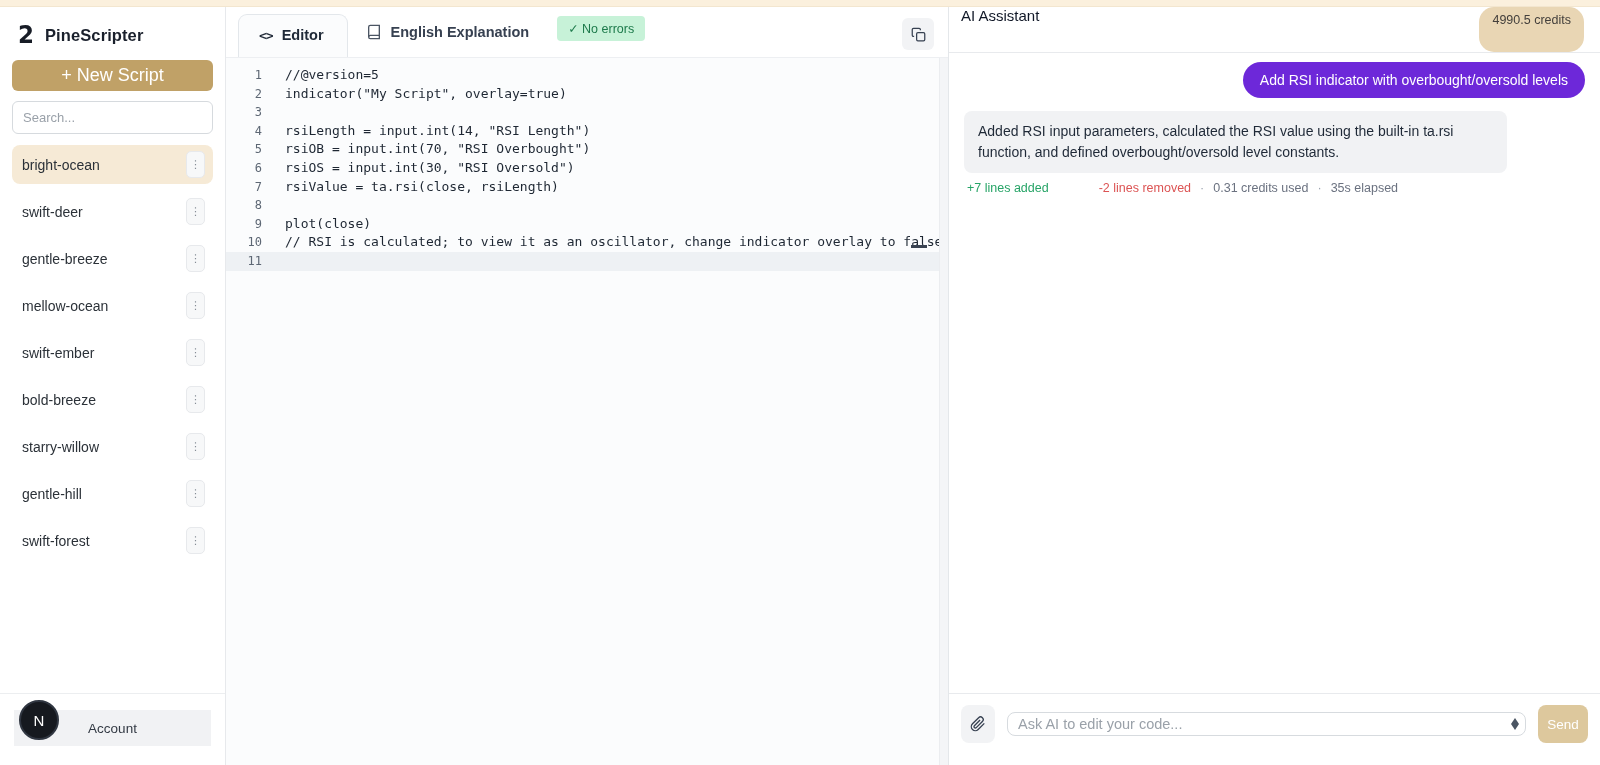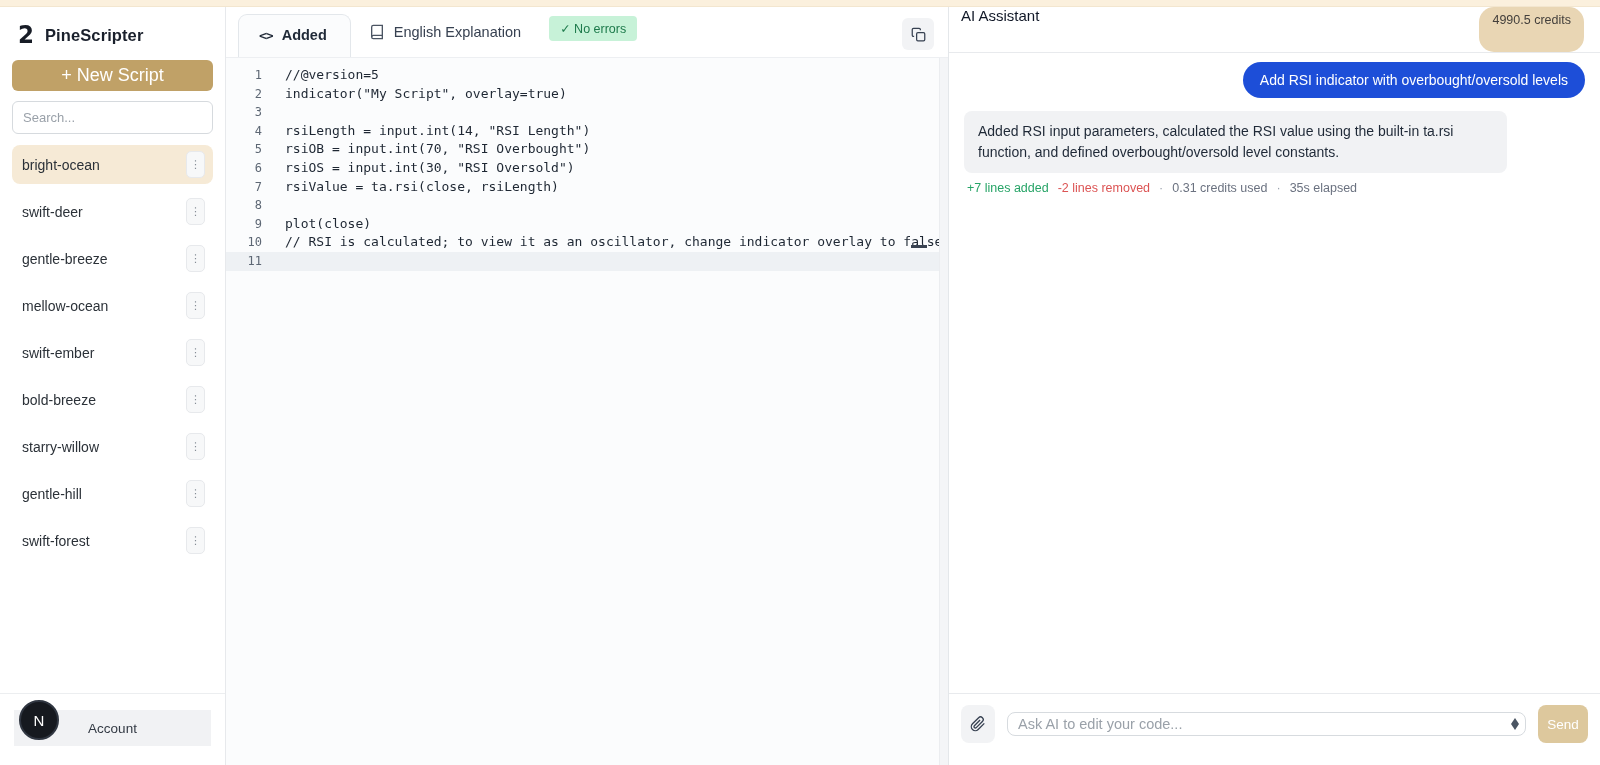--- a/index.html
+++ b/index.html
@@ -42,21 +42,21 @@
             align-items:center; justify-content:center; font-size:15px; }
 
   
   .editor-pane { flex:1; display:flex; flex-direction:column; background:#fff; min-width:0; }
   .tabbar { height:50px; display:flex; align-items:flex-end; padding-left:12px;
             position:relative; background:#fff; }
   .tab { display:flex; align-items:center; gap:9px; cursor:pointer; }
   .tab.active { padding:12px 23px 15px 20px; border:1px solid #e3e7eb; border-bottom:none;
                 border-radius:9px 9px 0 0; background:#fbfcfd; margin-bottom:-1px;
                 font-weight:600; color:#1f2937; font-size:14.5px; }
-  .tab.plain { padding:12px 18px 17px 18px; color:#374151; font-size:14.5px; font-weight:400; }
+  .tab.plain { padding:12px 18px 17px 18px; color:#374151; font-size:14.5px; font-weight:700; }
   .code-glyph { font-family:"DejaVu Sans Mono", monospace; font-size:13px; font-weight:700;
                 color:#1f2937; letter-spacing:-1px; }
   .book-icon { width:16px; height:16px; stroke:#4b5563; fill:none; stroke-width:2; }
   .status-badge { align-self:center; margin:0 0 7px 10px; background:#c7f2d8; color:#1d7a4b;
                   font-size:12.5px; padding:5px 11px; border-radius:4px; }
   .copy-btn { position:absolute; right:14px; top:11px; width:32px; height:32px;
               background:#f2f3f5; border:none; border-radius:6px; cursor:pointer;
               display:flex; align-items:center; justify-content:center; }
   .copy-icon { width:15px; height:15px; stroke:#374151; fill:none; stroke-width:2; }
 
@@ -73,29 +73,29 @@
 
   
   .ai-panel { width:652px; flex-shrink:0; border-left:1px solid #e4e7ea; display:flex;
               flex-direction:column; background:#fff; }
   .ai-header { height:46px; border-bottom:1px solid #e8eaed; display:flex; 
                justify-content:space-between; padding:0 16px 0 12px; }
   .ai-title { font-size:15px; font-weight:500; color:#111827; }
   .credits-badge { background:#e9d6b4; color:#44403c; font-size:12.5px; padding:6px 13px;
                    border-radius:15px; }
   .messages { flex:1; padding:9px 15px; overflow:hidden; }
-  .msg-user { margin-left:auto; width:fit-content; max-width:420px; background:#1d4ed8;
+  .msg-user { margin-left:auto; width:fit-content; max-width:420px; background:#6d28d9;
               color:#fff; font-size:14px; padding:10px 17px; border-radius:18px; }
   .msg-assistant { margin-top:13px; width:fit-content; max-width:543px; background:#f1f2f4;
                    color:#1f2937; font-size:14px; line-height:21px; padding:10px 14px;
                    border-radius:8px; }
   .stats-row { margin-top:8px; display:flex; align-items:center; gap:9px; font-size:12.5px;
                padding-left:3px; }
   .stat-added { color:#27a467; }
-  .stat-removed { color:#dc5454; }
+  .stat-removed { color:#dc5454;margin-left:41px; }
   .stat-sep { color:#9ca3af; }
   .stat-gray { color:#6b7280; }
 
   .composer { border-top:1px solid #e8eaed; padding:11px 12px 22px 12px; display:flex;
               gap:12px; align-items:center; }
   .clip-btn { width:34px; height:38px; background:#f2f3f5; border:none; border-radius:8px;
               cursor:pointer; display:flex; align-items:center; justify-content:center; }
   .clip-icon { width:16px; height:16px; stroke:#374151; fill:none; stroke-width:2; }
   .input-wrap { flex:1; height:24px; border:1px solid #d7dbdf; border-radius:8px;
                 display:flex; align-items:center; padding:0 16px 0 10px; position:relative;
@@ -180,21 +180,21 @@
         <div class="avatar">N</div>
         <span class="account-label">Account</span>
       </div>
     </div>
   </aside>
 
   <main class="editor-pane">
     <div class="tabbar">
       <div class="tab active">
         <span class="code-glyph">&lt;&gt;</span>
-        <span>Added</span>
+        <span>Editor</span>
       </div>
       <div class="tab plain">
         <svg class="book-icon" viewBox="0 0 24 24">
           <path d="M4 19.5A2.5 2.5 0 0 1 6.5 17H20"></path>
           <path d="M6.5 2H20v20H6.5A2.5 2.5 0 0 1 4 19.5v-15A2.5 2.5 0 0 1 6.5 2z"></path>
         </svg>
         <span>English Explanation</span>
       </div>
       <span class="status-badge">
         <span>✓</span>

